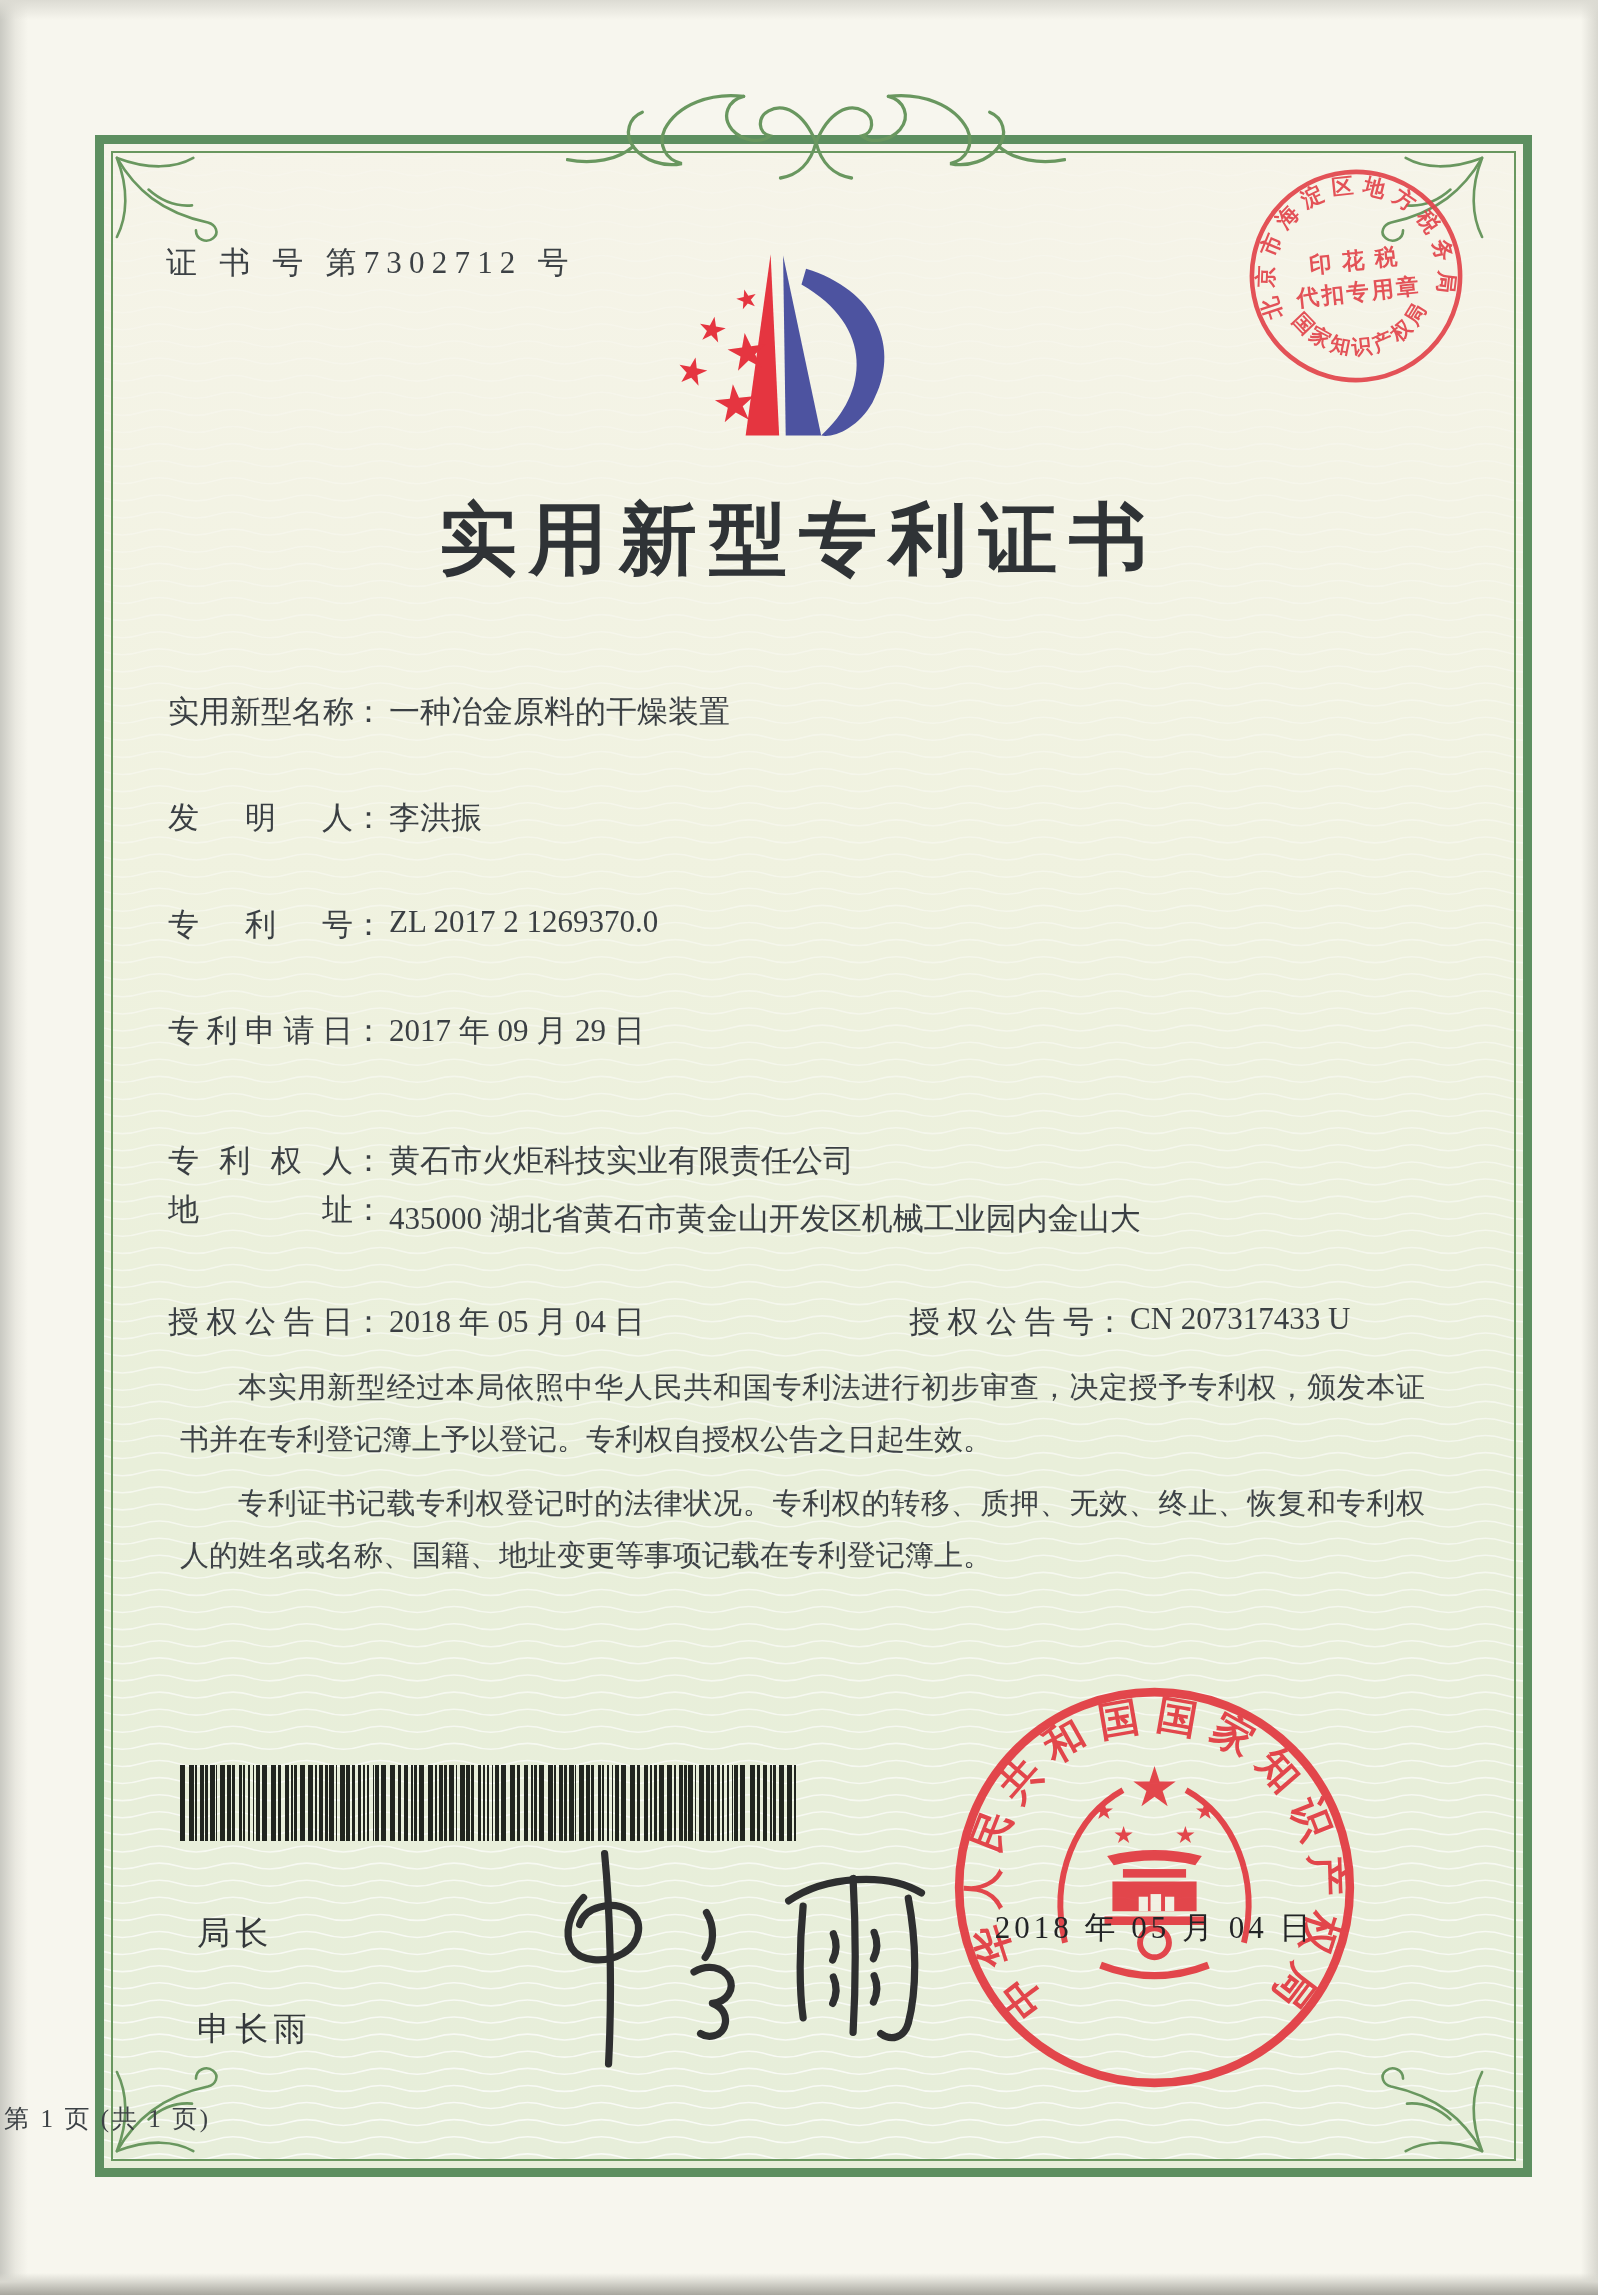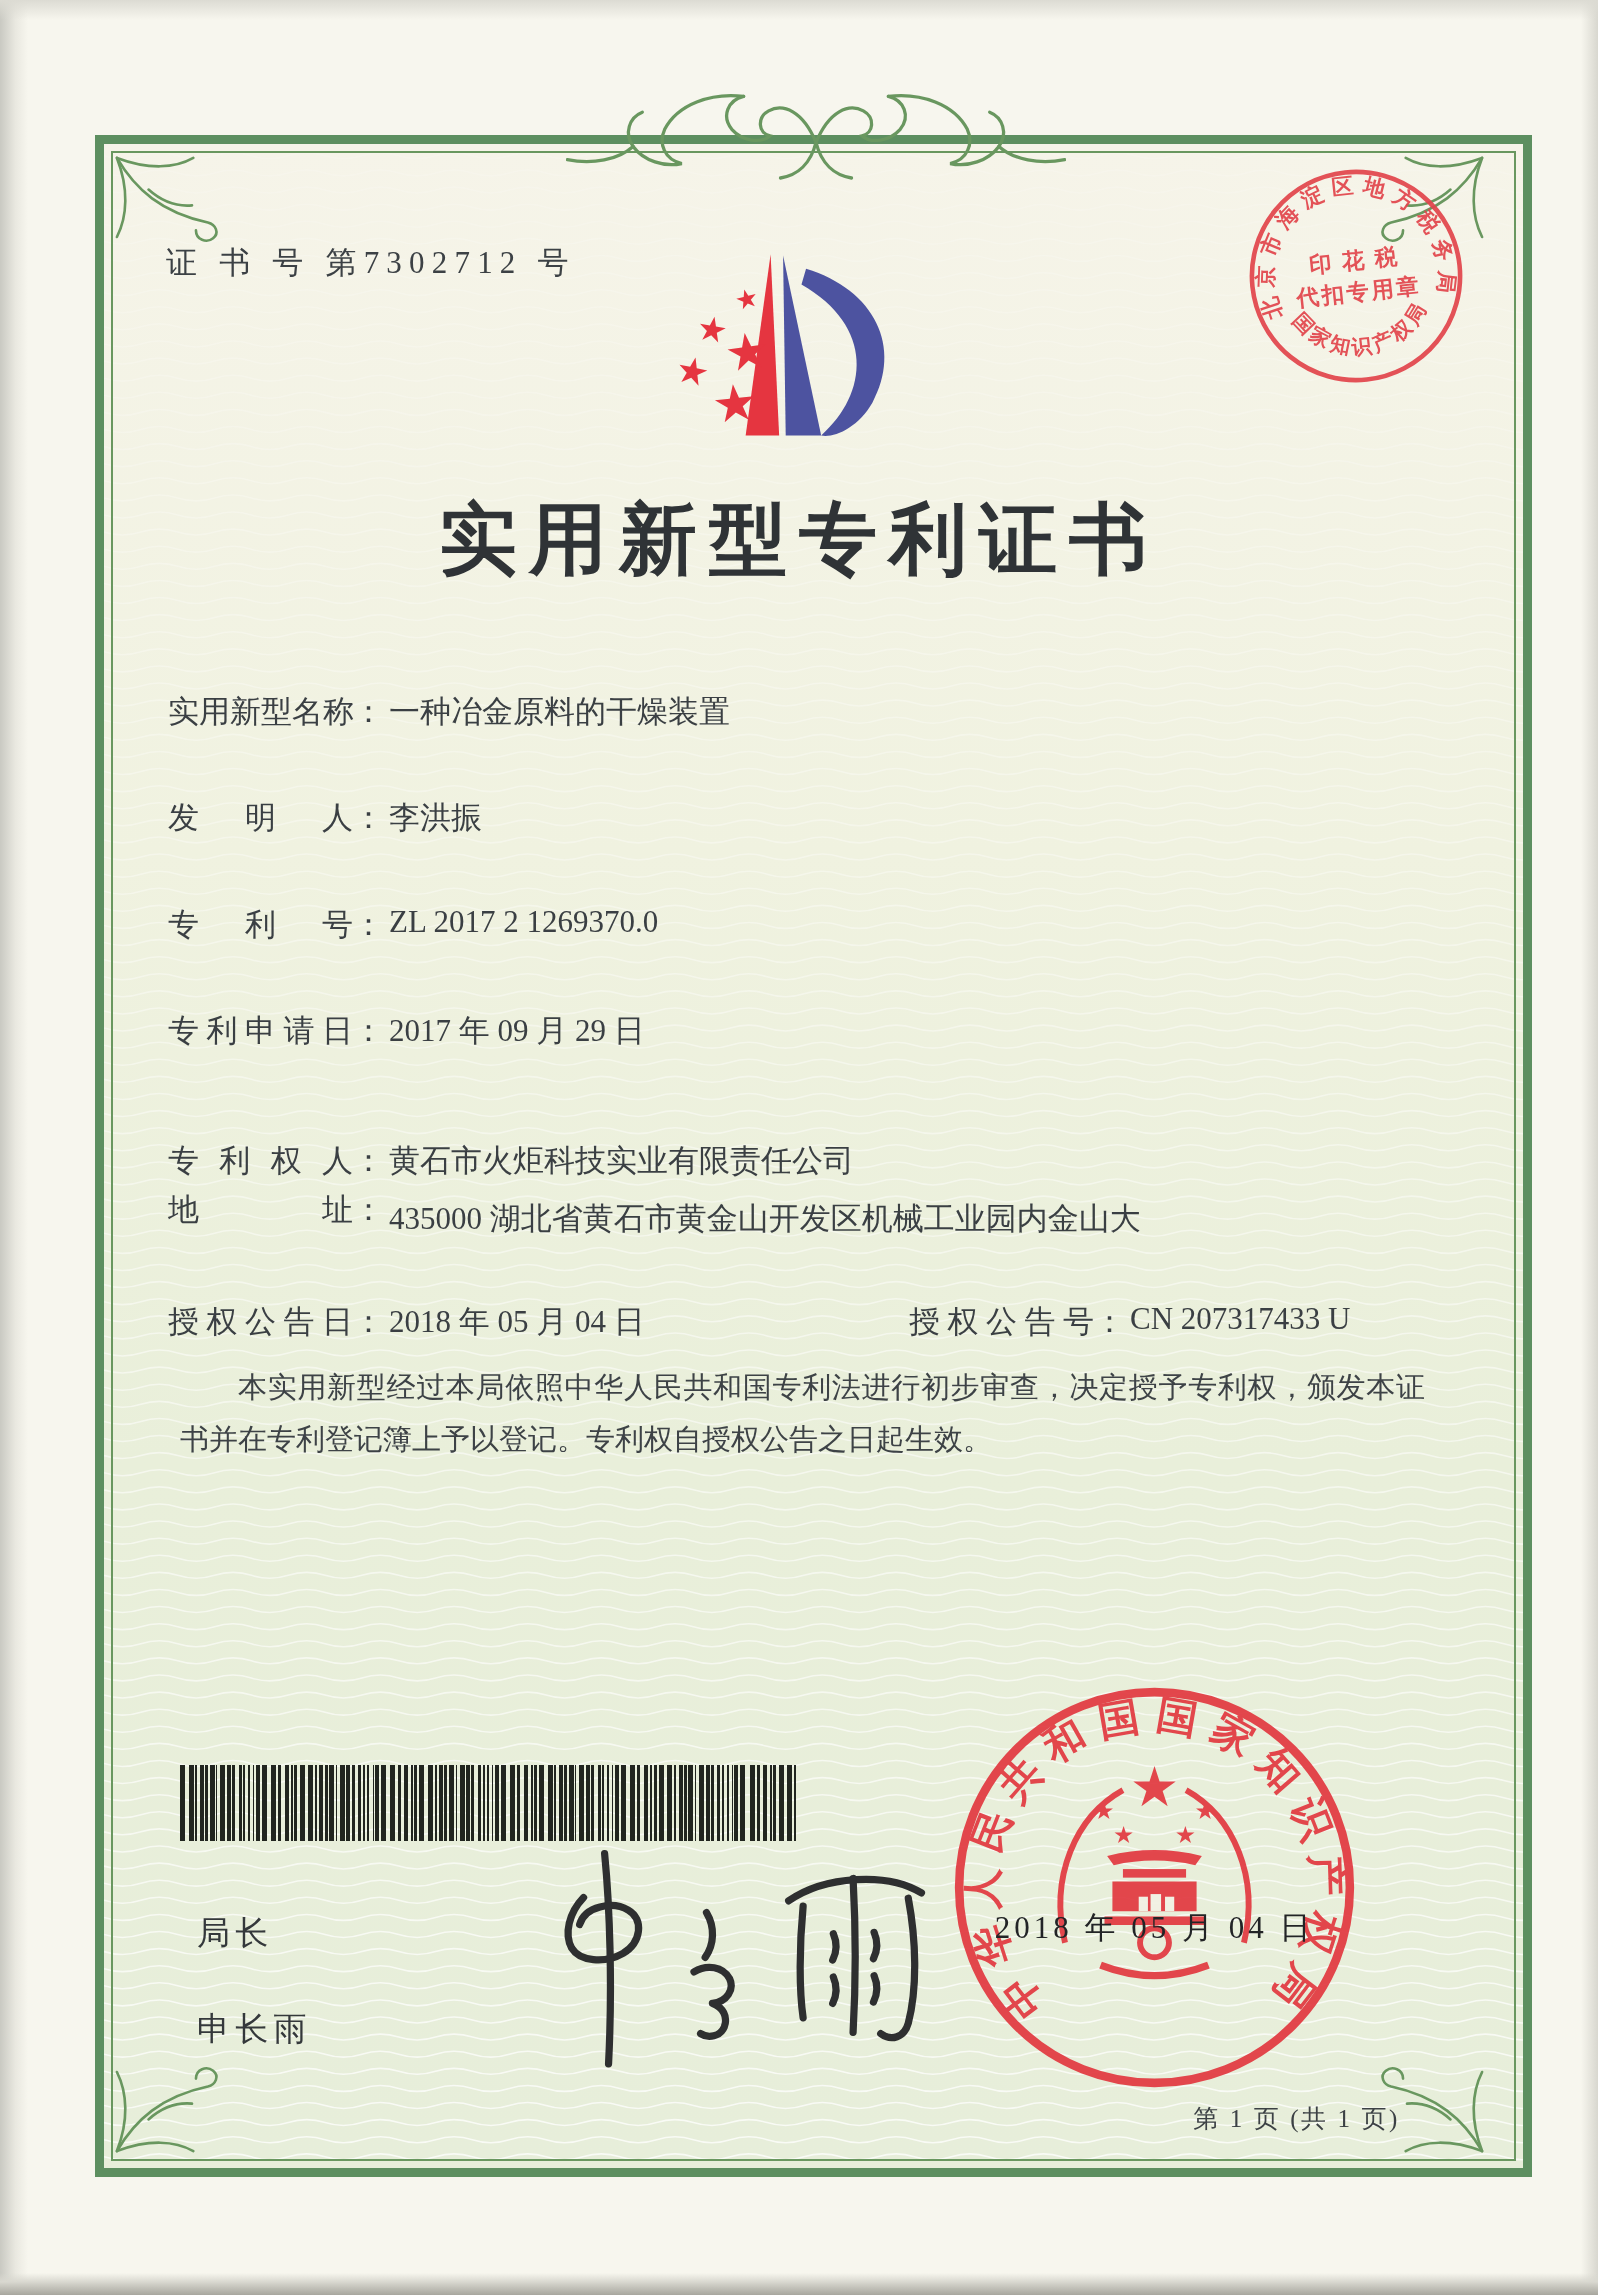--- a/index.html
+++ b/index.html
@@ -68,21 +68,21 @@
   .officer{position:absolute;left:197px;font-size:33px;letter-spacing:5.3px;color:#34383b;}
   .signature{position:absolute;left:506px;top:1835px;width:447px;height:250px;}
 
   .seal{position:absolute;left:944px;top:1677px;width:421px;height:421px;opacity:.94;}
   .seal-date{
     position:absolute;left:957px;top:1907px;width:395px;text-align:center;
     font-size:31px;letter-spacing:4px;color:#222426;white-space:nowrap;
   }
 
   .footer{
-    position:absolute;left:12px;top:2102px;width:1388px;text-align:right;
+    position:absolute;left:4px;top:2102px;width:1388px;text-align:left;
     font-size:25px;letter-spacing:2.6px;color:#3c4145;
   }
 </style>
 </head>
 <body>
 
 <div class="scan-left"></div>
 <div class="scan-right"></div>
 <div class="scan-top"></div>
 <div class="scan-bottom"></div>
@@ -304,20 +304,21 @@
 </div>
 <div class="row" style="top:1301px">
   <span class="lbl">授权公告日</span><span class="colon">：</span><span class="val">2018 年 05 月 04 日</span>
   <span class="grant-no-pair">
     <span class="lbl">授权公告号</span><span class="colon">：</span><span class="val">CN 207317433 U</span>
   </span>
 </div>
 
 <div class="body-text">
   <p>本实用新型经过本局依照中华人民共和国专利法进行初步审查，决定授予专利权，颁发本证书并在专利登记簿上予以登记。专利权自授权公告之日起生效。</p>
+  <p>专利证书记载专利权登记时的法律状况。专利权的转移、质押、无效、终止、恢复和专利权人的姓名或名称、国籍、地址变更等事项记载在专利登记簿上。</p>
 </div>
 
 <div id="barcode" class="barcode">
     <div style="position: absolute; top: 0px; bottom: 0px; left: 0px; width: 5.3px; background: rgb(33, 37, 31);"></div>
     <div style="position: absolute; top: 0px; bottom: 0px; left: 8.6px; width: 5.3px; background: rgb(33, 37, 31);"></div>
     <div style="position: absolute; top: 0px; bottom: 0px; left: 15px; width: 2px; background: rgb(33, 37, 31);"></div>
     <div style="position: absolute; top: 0px; bottom: 0px; left: 20px; width: 4px; background: rgb(33, 37, 31);"></div>
     <div style="position: absolute; top: 0px; bottom: 0px; left: 25px; width: 3.3px; background: rgb(33, 37, 31);"></div>
     <div style="position: absolute; top: 0px; bottom: 0px; left: 30px; width: 5.3px; background: rgb(33, 37, 31);"></div>
     <div style="position: absolute; top: 0px; bottom: 0px; left: 36px; width: 1.3px; background: rgb(33, 37, 31);"></div>

